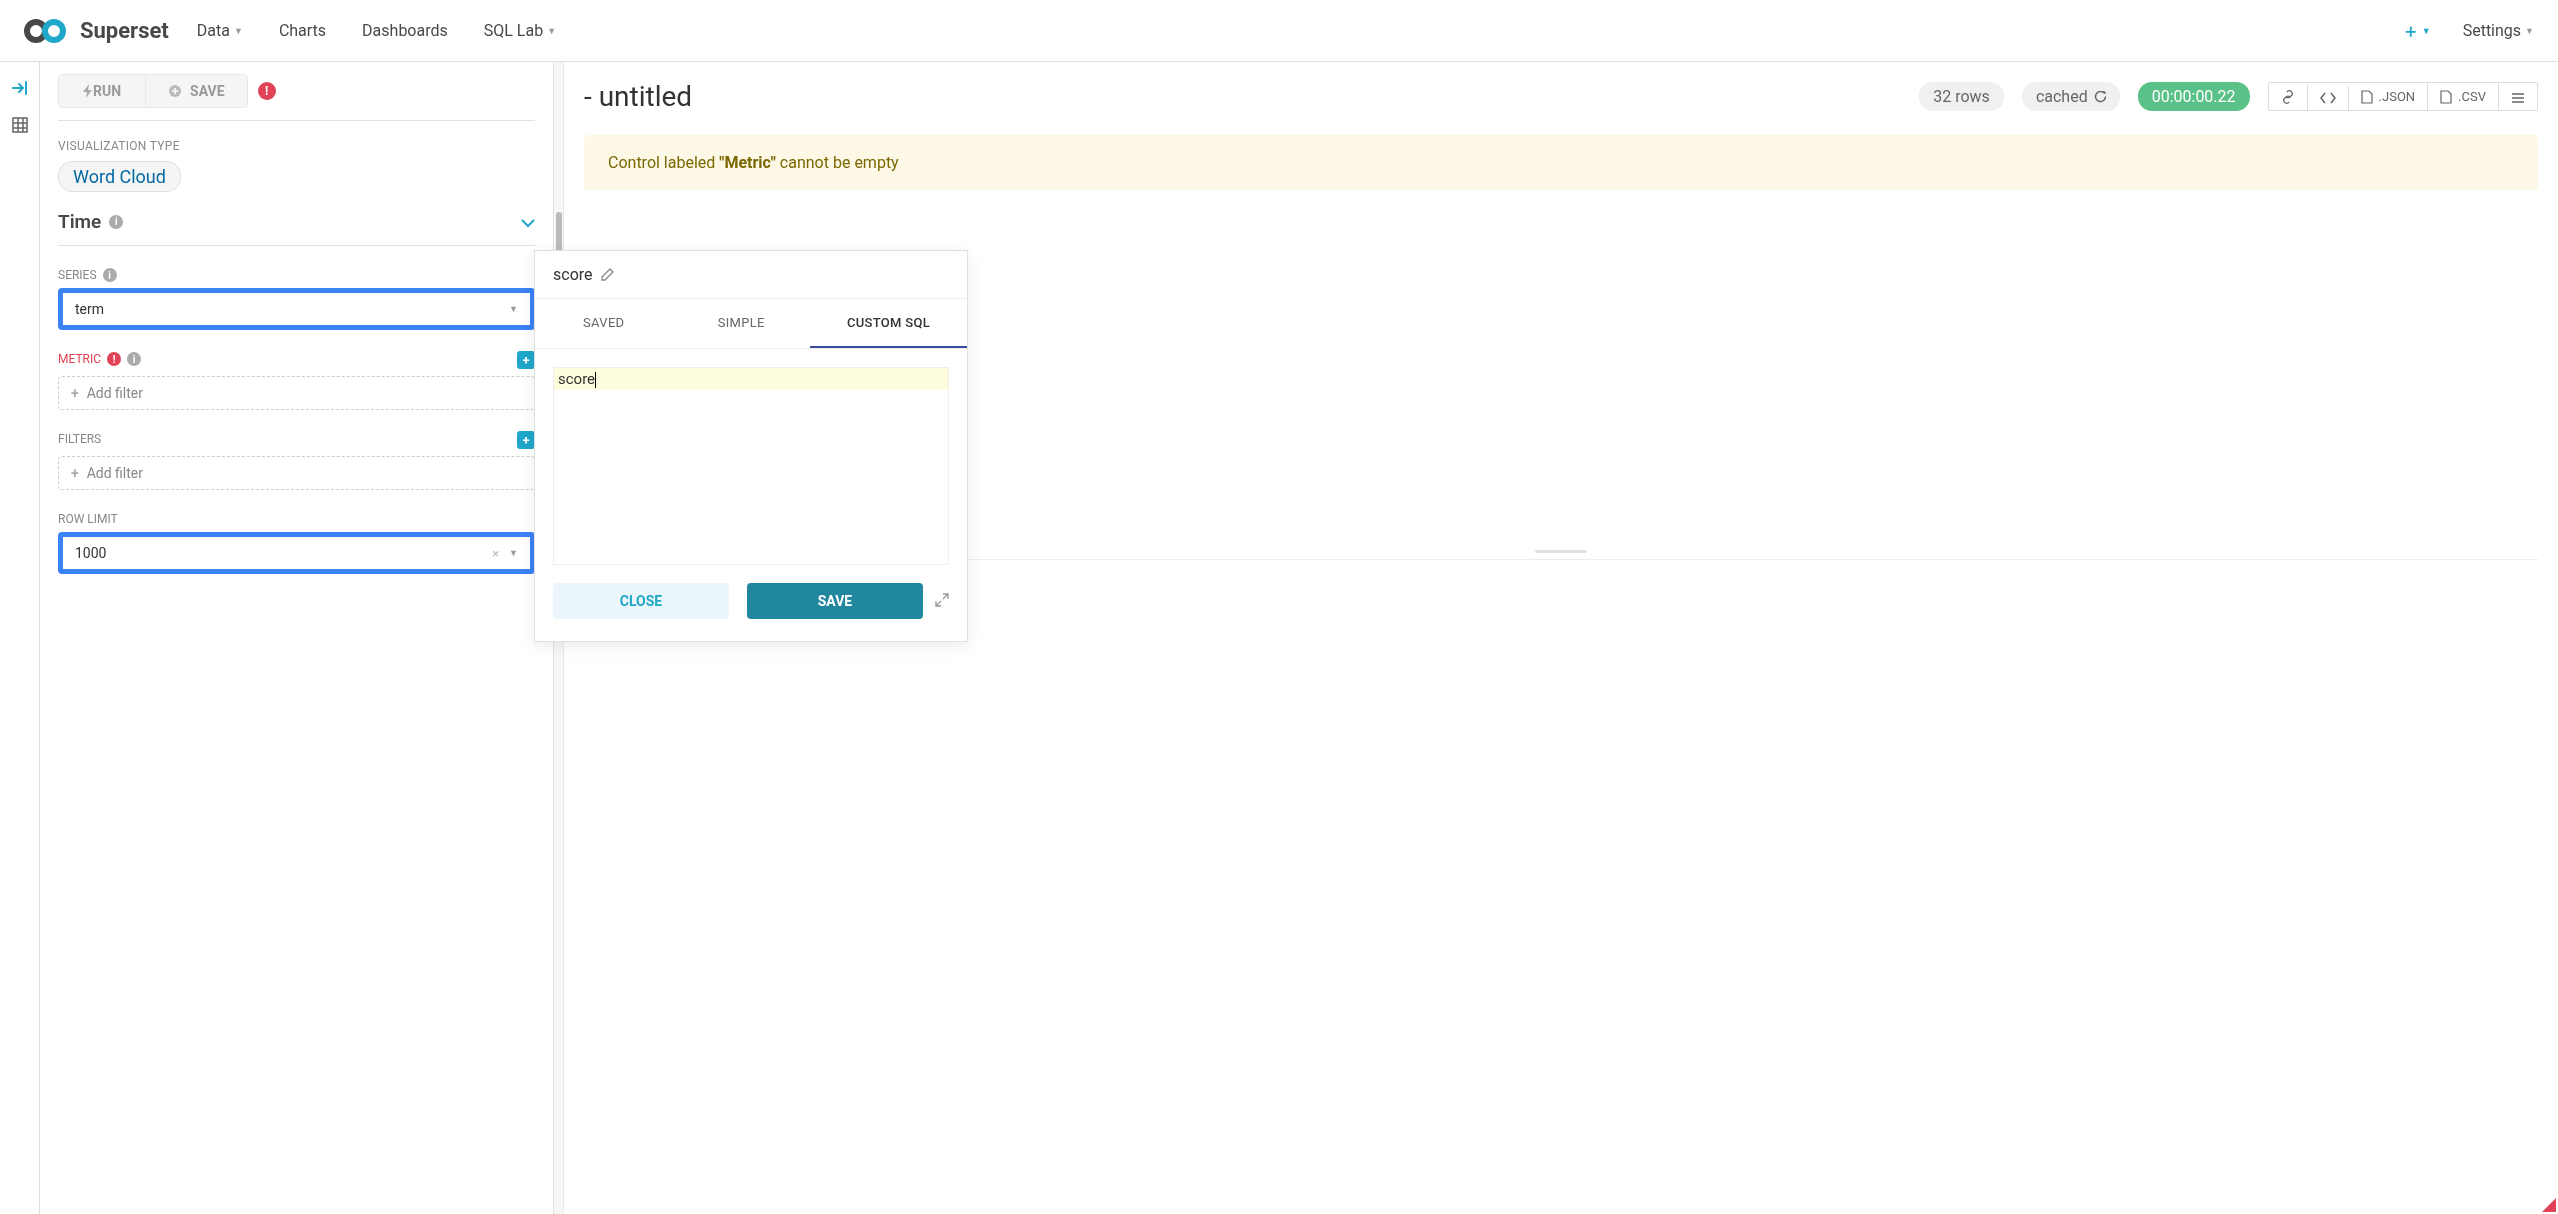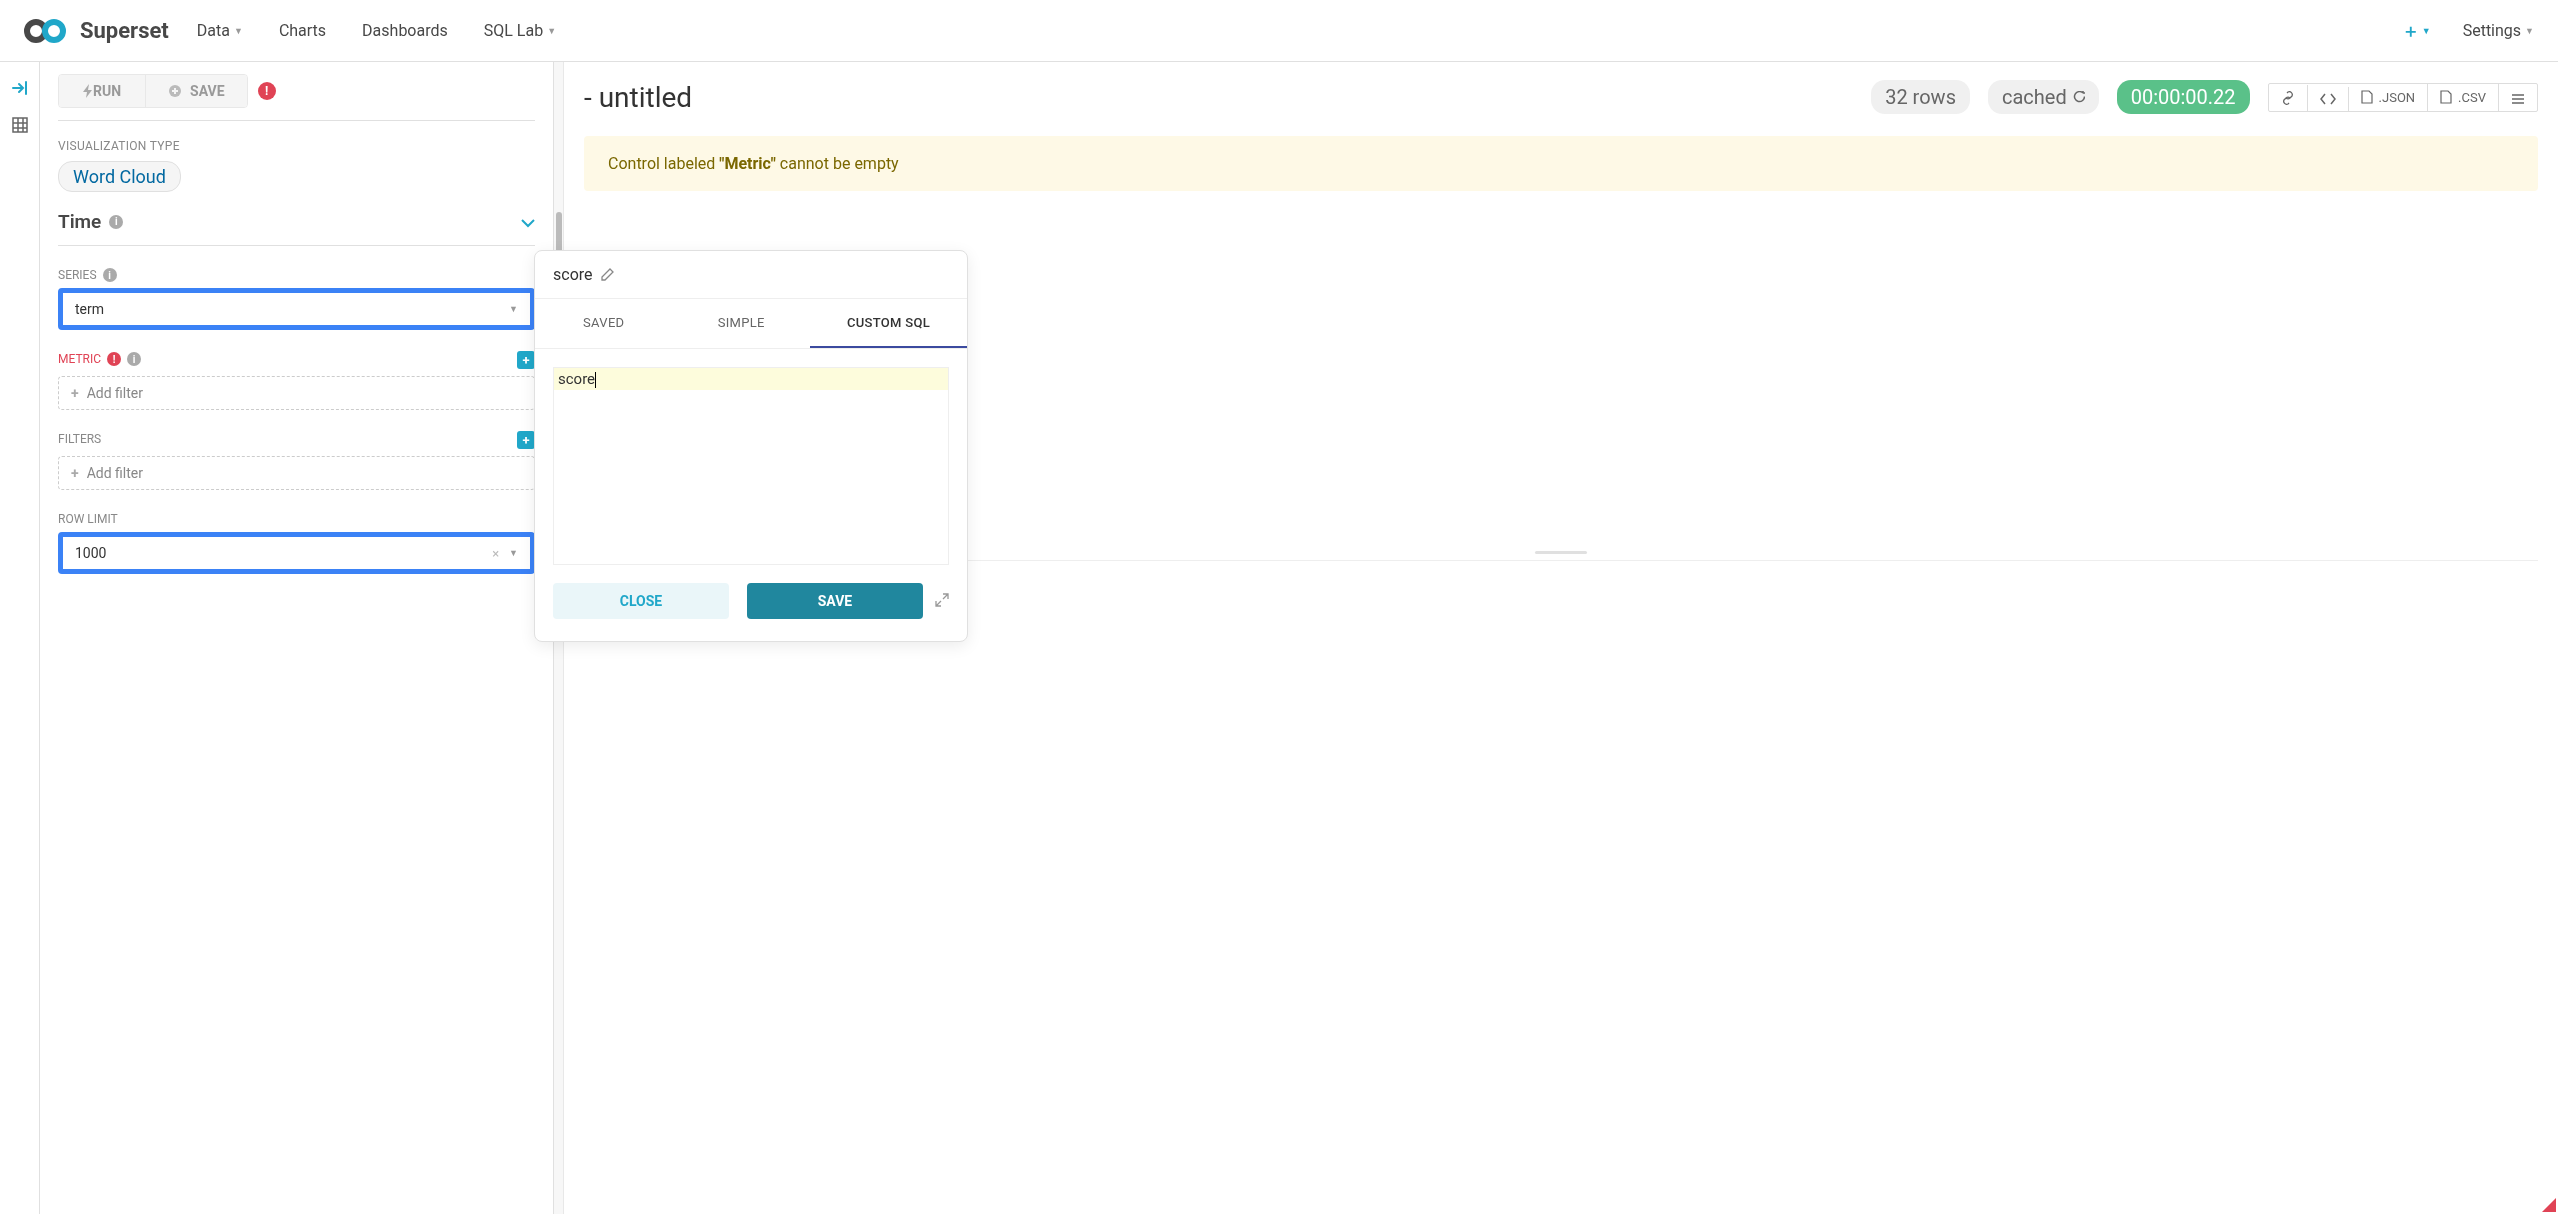--- a/index.html
+++ b/index.html
@@ -45,35 +45,35 @@
 .select { border: 5px solid #3b82f6; border-radius: 4px; padding: 8px 12px; display: flex; justify-content: space-between; align-items: center; cursor: pointer; }
 .dashed-box { border: 1px dashed #ccc; border-radius: 4px; padding: 8px 12px; display: flex; align-items: center; gap: 8px; color: #888; cursor: pointer; margin-top: 4px; }
 
 .splitter { width: 10px; background: #f7f7f7; position: relative; border-right: 1px solid #e8e8e8; }
 .splitter::before { content: ""; position: absolute; top: 150px; left: 2px; width: 6px; height: 80px; background: #bbb; border-radius: 3px; }
 
 .main { flex: 1; padding: 18px 20px; position: relative; background: #fff; }
 .title-row { display: flex; align-items: center; gap: 18px; }
 .title { font-size: 28px; font-weight: 400; color: #333; }
 .title-spacer { flex: 1; }
-.chip { background: #f0f0f0; border-radius: 14px; padding: 5px 14px; font-size: 20px; color: #666; display: flex; align-items: center; gap: 6px; }
+.chip { background: #f0f0f0; border-radius: 14px; padding: 5px 14px; font-size: 16px; color: #666; display: flex; align-items: center; gap: 6px; }
 .chip-green { background: #5ac189; color: #fff; }
 .toolbar { display: flex; border: 1px solid #ddd; border-radius: 2px; align-items: flex-end; }
 .toolbar-btn { padding: 6px 12px; border-right: 1px solid #ddd; display: flex; align-items: center; gap: 6px; cursor: pointer; color: #666; font-size: 13px; }
 .toolbar-btn:last-child { border-right: none; }
 
 .warn { background: #FEF9E6; border-radius: 4px; padding: 18px 24px; margin-top: 22px; color: #7A6700; font-size: 16px; }
 .warn b { font-weight: 700; }
 
 .data-sec { margin-top: 26px; display: flex; align-items: center; gap: 12px; padding-left: 10px; }
 .data-sec .chev-r { color: #666; }
 .data-sec-label { font-size: 18px; font-weight: 700; color: #484848; }
 
 
-.popover { position: absolute; left: 534px; top: 250px; width: 434px; background: #fff; border: 1px solid #e0e0e0; border-radius: 8px; box-shadow: 0 4px 16px rgba(0,0,0,.08); z-index: 10; }
+.popover { position: absolute; left: 534px; top: 250px; width: 434px; background: #fff; border: 1px solid #e0e0e0; border-radius: 0; box-shadow: 0 4px 16px rgba(0,0,0,.08); z-index: 10; }
 .pop-hd { padding: 14px 18px; border-bottom: 1px solid #eee; display: flex; align-items: center; gap: 8px; font-size: 16px; color: #333; }
 .pop-tabs { display: flex; border-bottom: 1px solid #eee; }
 .pop-tab { flex: none; padding: 16px 20px; font-size: 13px; color: #666; cursor: pointer; letter-spacing: .3px; text-align: center; }
 .pop-tab.active { color: #333; border-bottom: 2px solid #3b4a9f; font-weight: 500; }
 .pop-editor { margin: 18px; border: 1px solid #eee; height: 198px; }
 .pop-line { background: #fdfcdc; padding: 2px 4px; font-family: Menlo, Consolas, monospace; font-size: 15px; color: #333; display: inline-block; width: 100%; }
 .cursor-bar { display:inline-block; width: 1px; height: 16px; background: #000; vertical-align: middle; }
 .pop-actions { display: flex; gap: 18px; padding: 0 18px 22px; align-items: center; }
 .pop-btn { flex: 1; padding: 10px; border-radius: 4px; font-size: 14px; font-weight: 700; cursor: pointer; text-align: center; }
 .pop-btn-close { background: #eaf6f9; color: #20A7C9; }

